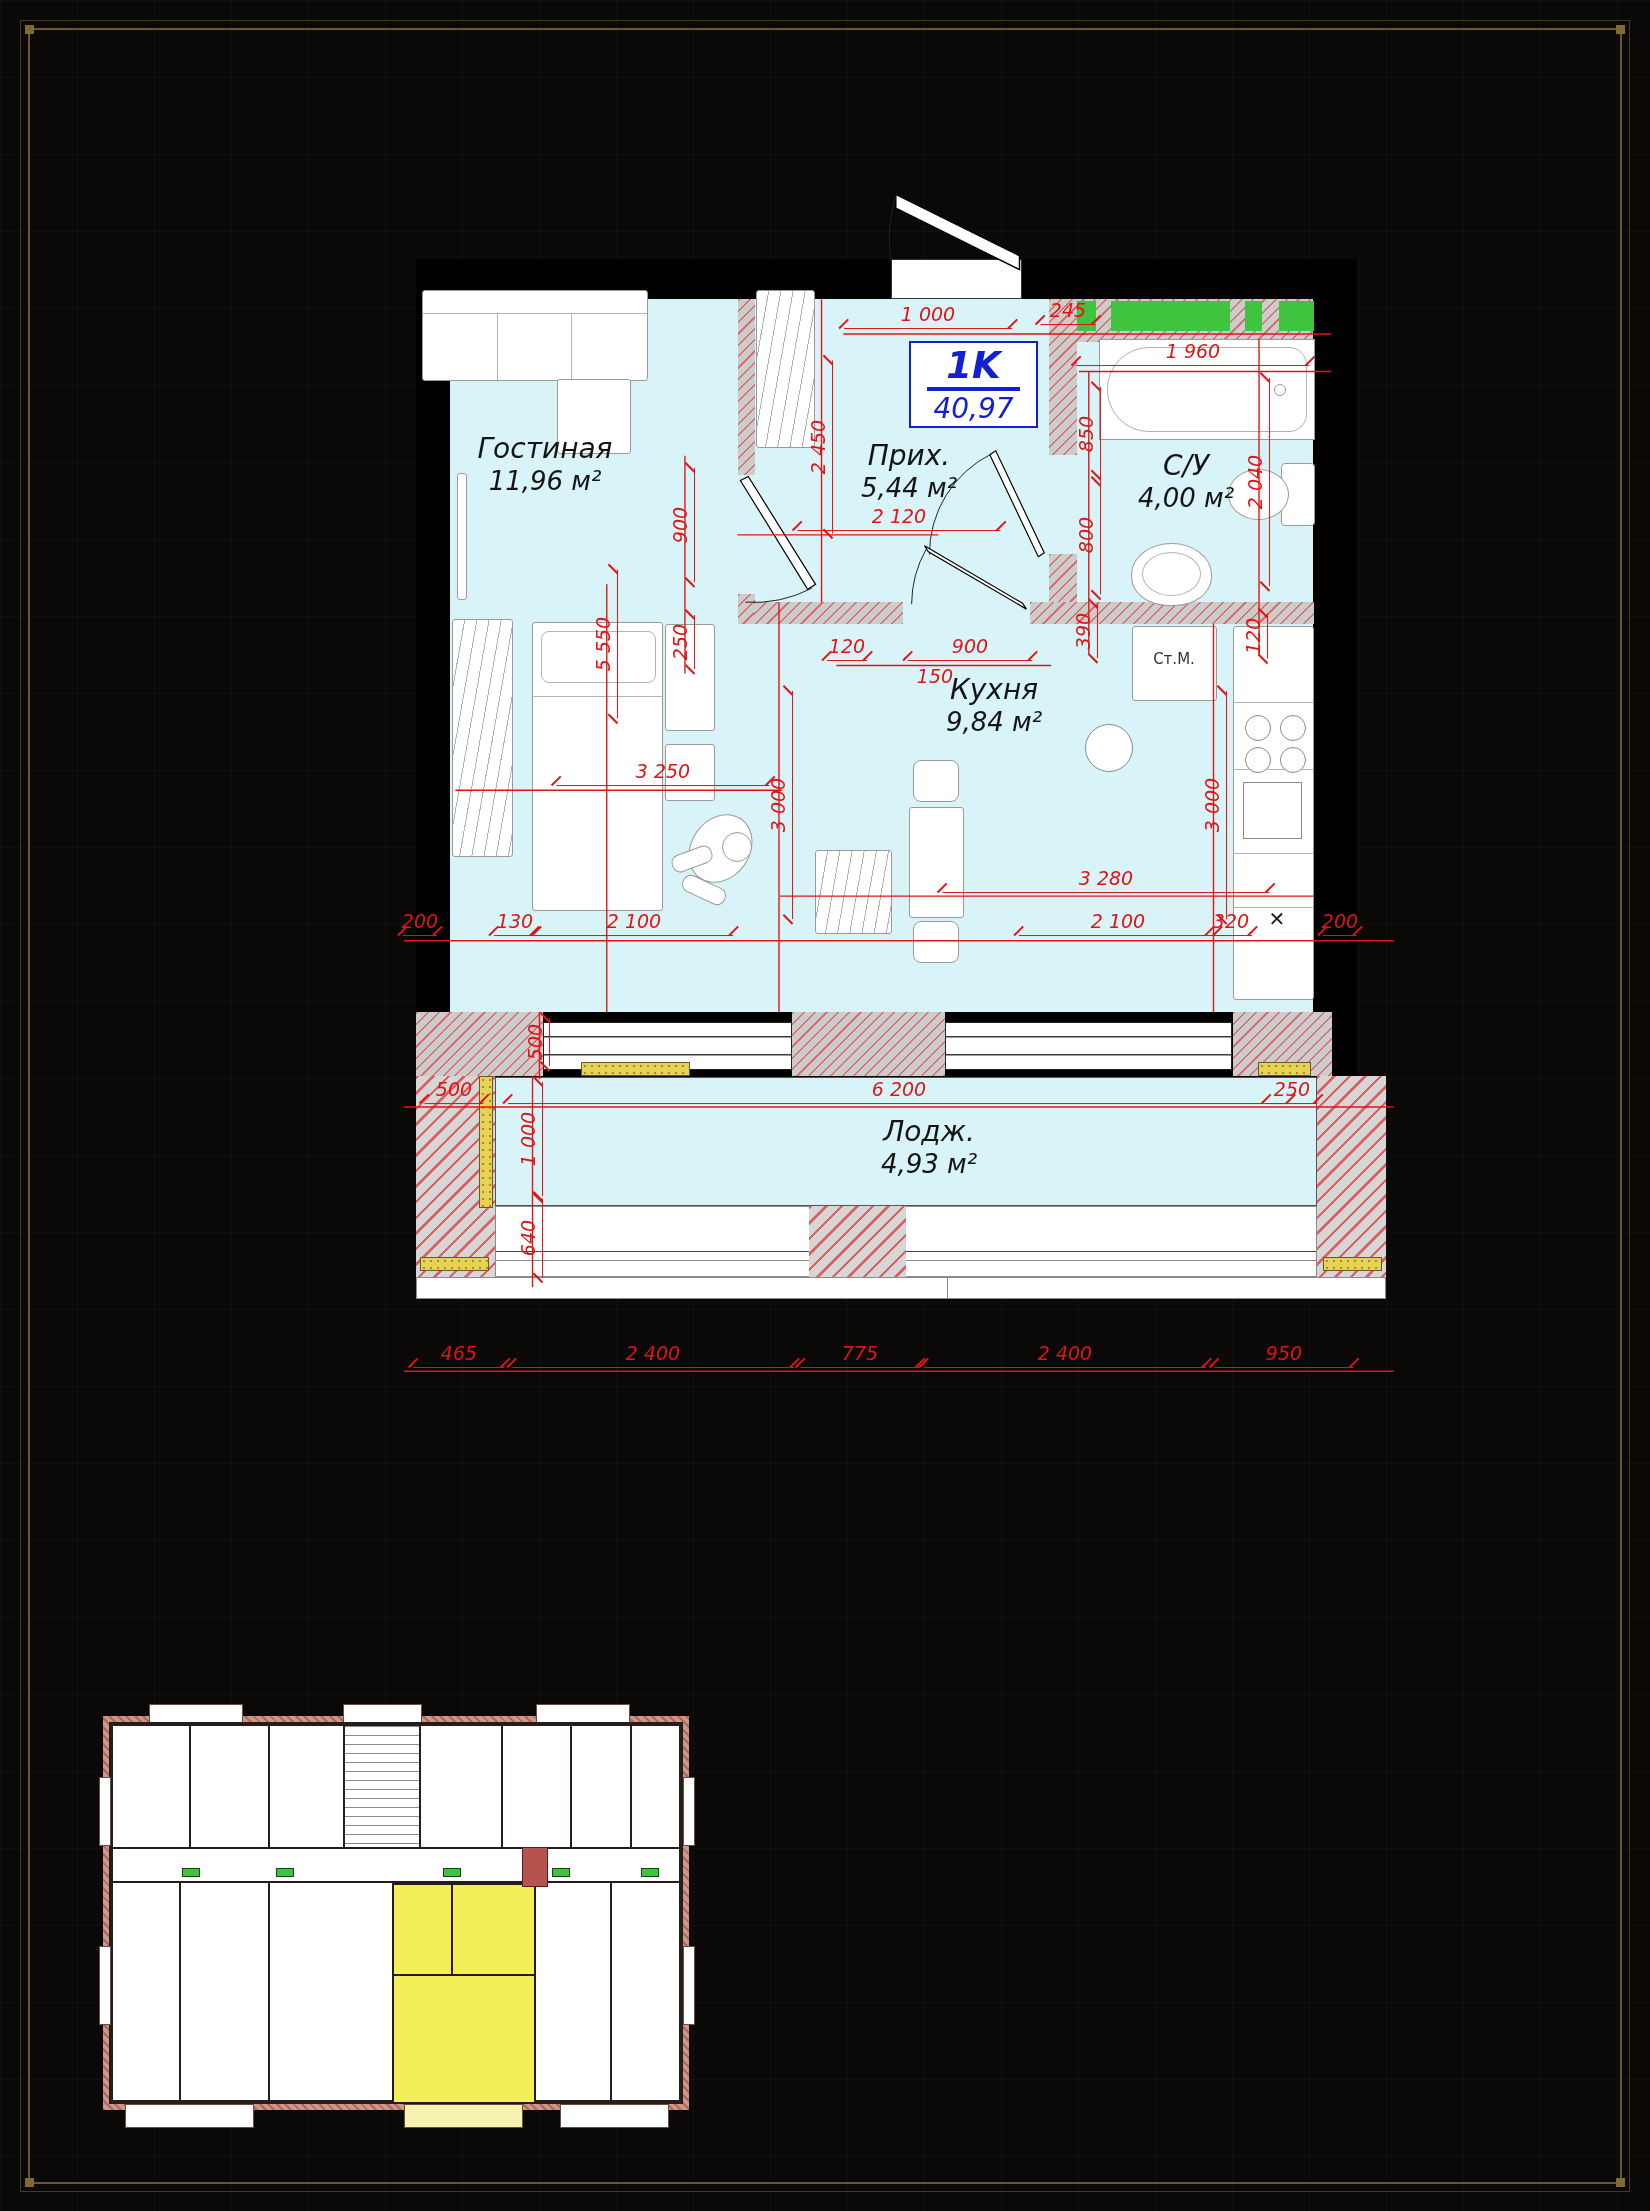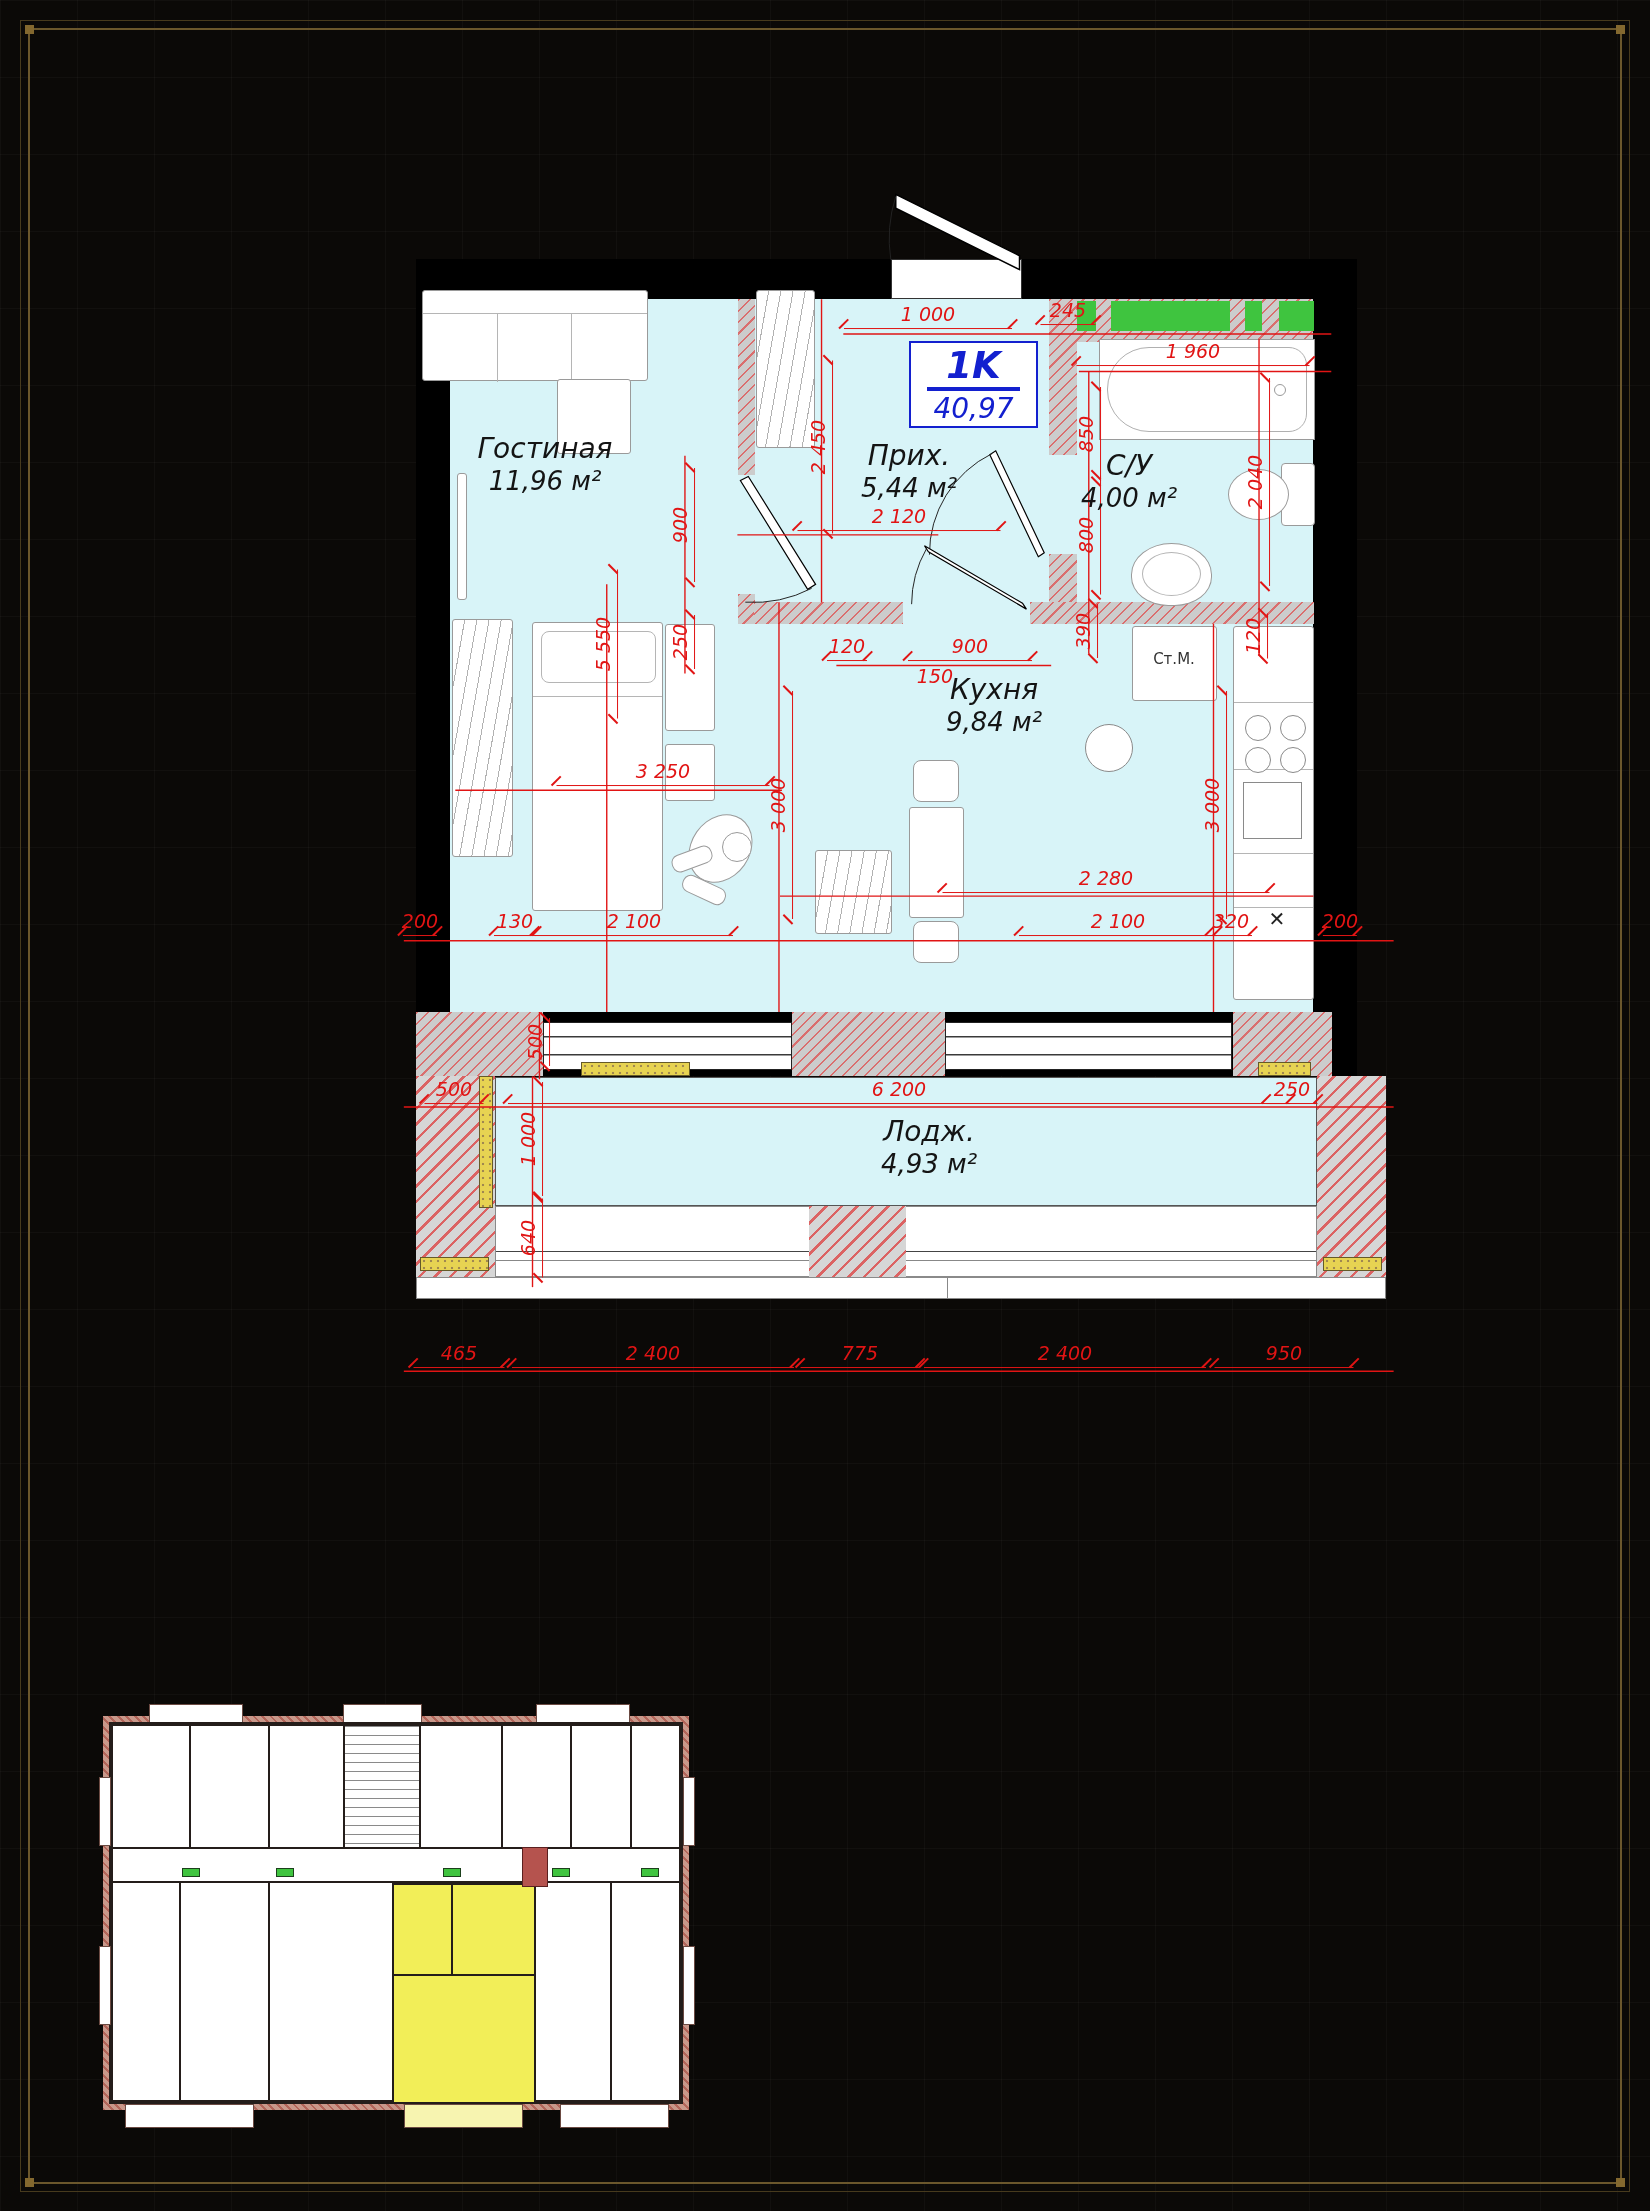--- a/index.html
+++ b/index.html
@@ -224,21 +224,21 @@
       <span class="uc-area">40,97</span>
     </div>
     <div class="room-label" style="left:545px;top:465px;">
       <div>Гостиная</div>
       <div class="ar">11,96 м²</div>
     </div>
     <div class="room-label" style="left:909px;top:472px;">
       <div>Прих.</div>
       <div class="ar">5,44 м²</div>
     </div>
-    <div class="room-label" style="left:1129px;top:482px;">
+    <div class="room-label" style="left:1186px;top:482px;">
       <div>С/У</div>
       <div class="ar">4,00 м²</div>
     </div>
     <div class="room-label" style="left:994px;top:706px;">
       <div>Кухня</div>
       <div class="ar">9,84 м²</div>
     </div>
     <div class="room-label" style="left:929px;top:1148px;">
       <div>Лодж.</div>
       <div class="ar">4,93 м²</div>
@@ -315,21 +315,21 @@
         </div>
         <div class="dim v" style="left: 781px; top: 805px;">
           <span class="dl">3 000</span>
           <span class="ln" style="width: 228px;"></span>
         </div>
         <div class="dim v" style="left: 1215px; top: 805px;">
           <span class="dl">3 000</span>
           <span class="ln" style="width: 228px;"></span>
         </div>
         <div class="dim" style="left: 1106px; top: 881px;">
-          <span class="dl">2 280</span>
+          <span class="dl">3 280</span>
           <span class="ln" style="width: 327px;"></span>
         </div>
         <div class="dim" style="left: 420px; top: 924px;">
           <span class="dl">200</span>
           <span class="ln" style="width: 34px;"></span>
         </div>
         <div class="dim" style="left: 515px; top: 924px;">
           <span class="dl">130</span>
           <span class="ln" style="width: 42px;"></span>
         </div>

